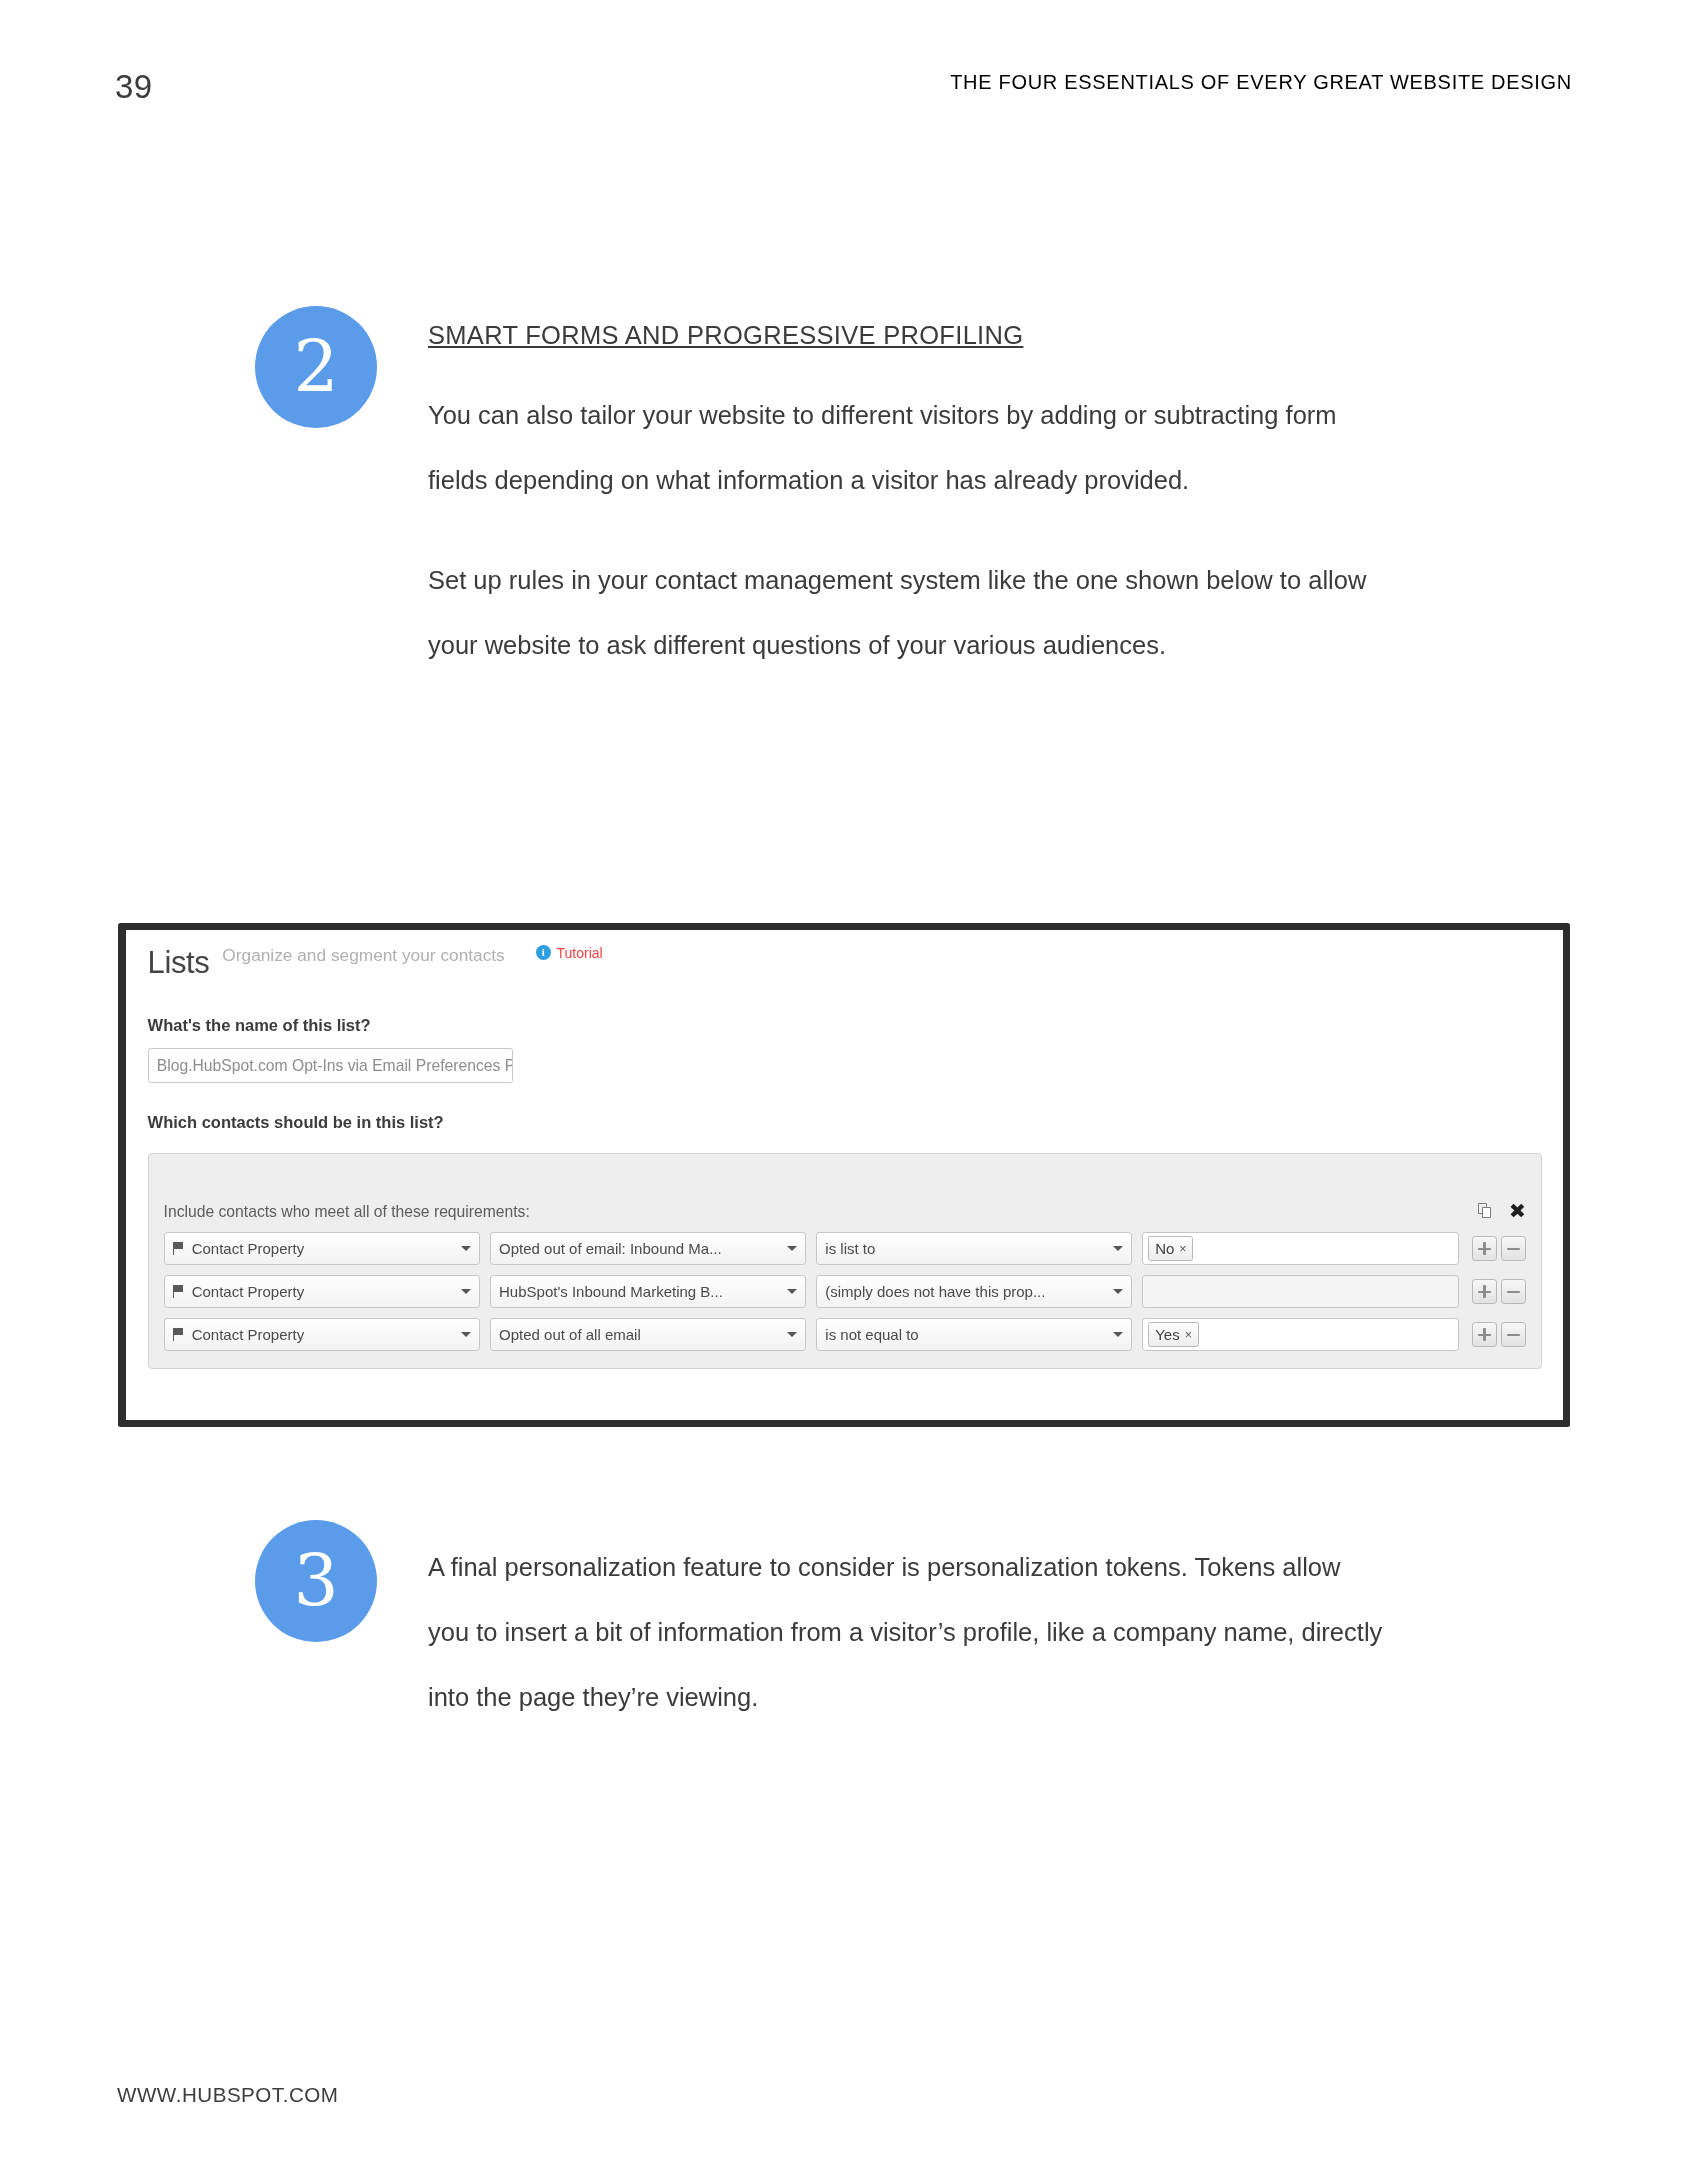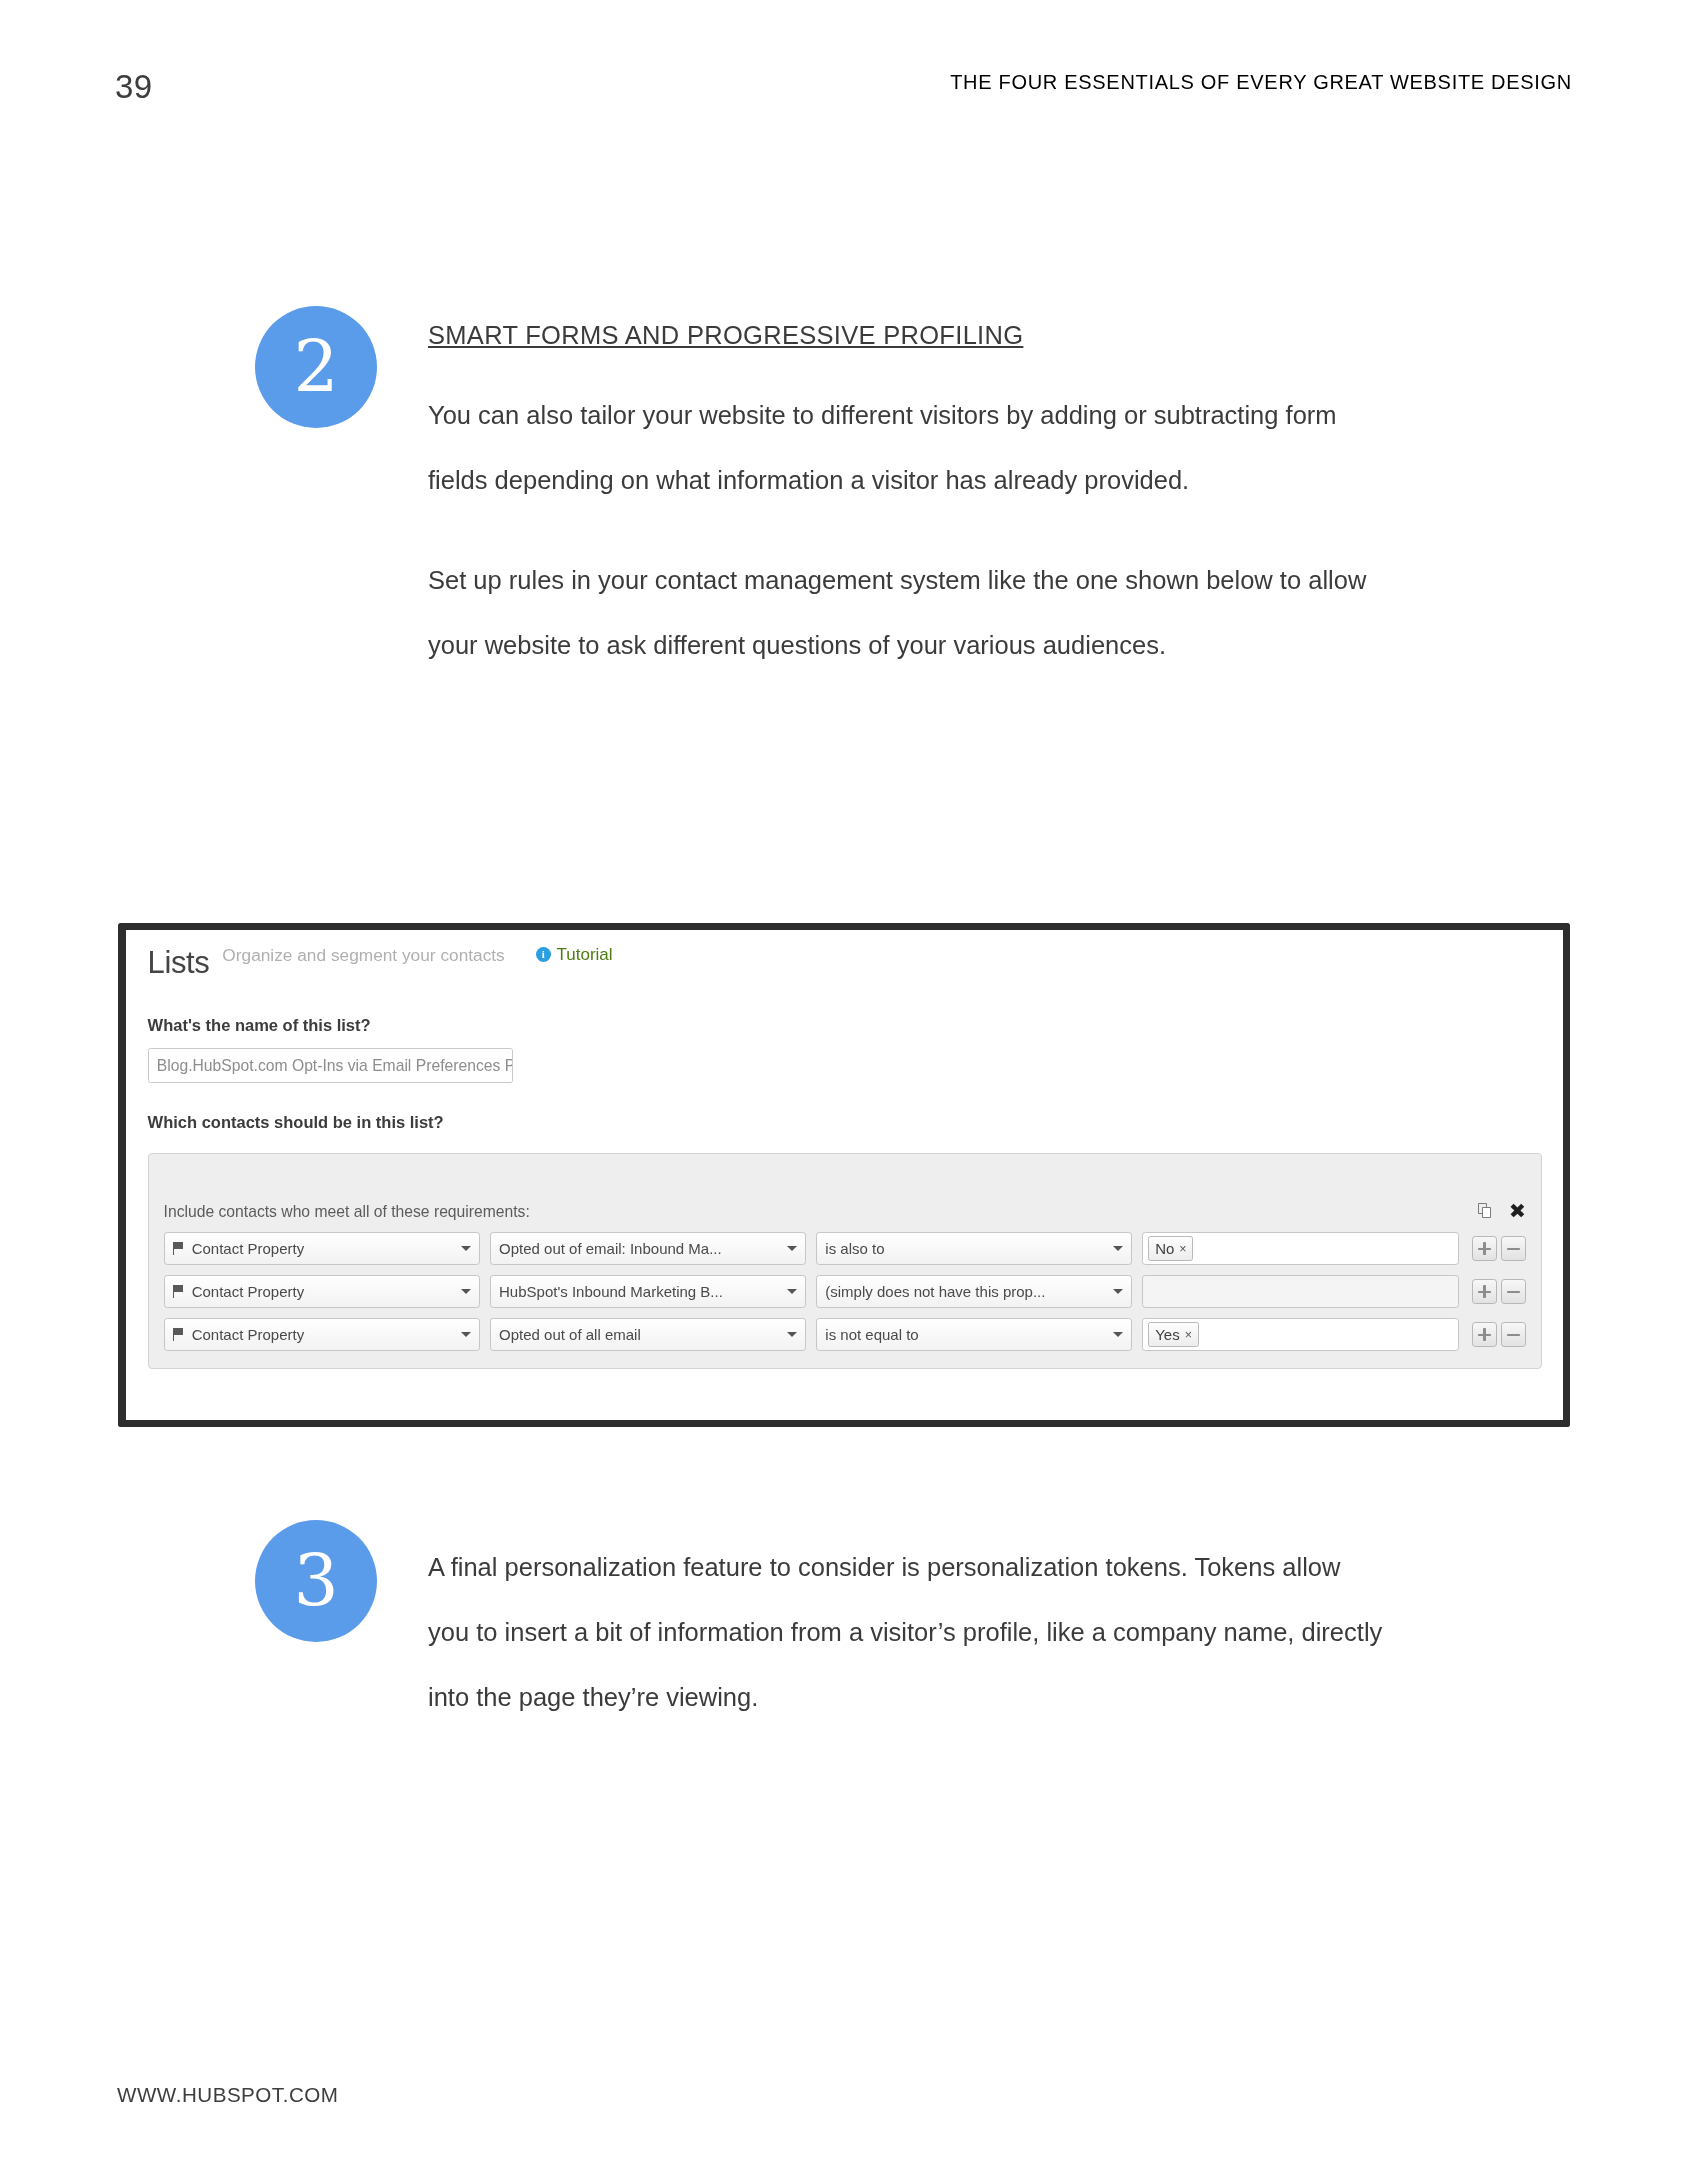--- a/index.html
+++ b/index.html
@@ -145,22 +145,22 @@
     background: #2b9fe0;
     color: #ffffff;
     font-size: 10.7px;
     line-height: 15px;
     text-align: center;
     font-weight: bold;
     font-family: "Liberation Serif", serif;
     display: inline-block;
   }
   .tutorial-text {
-    font-size: 17px;
-    color: #4d7c0f;
+    font-size: 14px;
+    color: #ef4444;
   }
 
   .field-label {
     font-size: 16.5px;
     color: #3c3c3c;
     font-weight: bold;
     margin-bottom: 13px;
   }
   .list-name-input {
     width: 365px;
@@ -409,21 +409,21 @@
         <div class="select sel-prop">
           <span class="flag-icon"></span>
           <span>Contact Property</span>
           <span class="caret"></span>
         </div>
         <div class="select sel-field">
           <span>Opted out of email: Inbound Ma...</span>
           <span class="caret"></span>
         </div>
         <div class="select sel-oper">
-          <span>is also to</span>
+          <span>is list to</span>
           <span class="caret"></span>
         </div>
         <div class="val-box">
           <span class="token">
             <span>No</span>
             <span class="tok-x">×</span>
           </span>
           <span class="caret"></span>
         </div>
         <div class="row-buttons">

